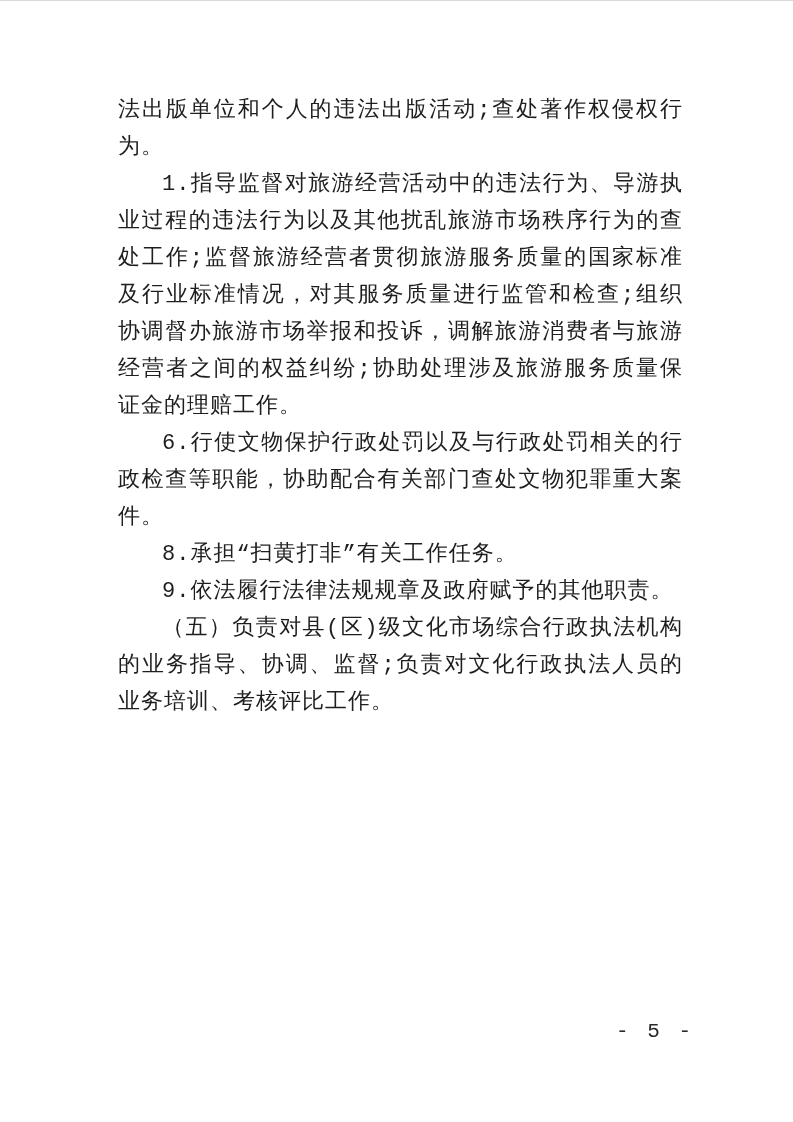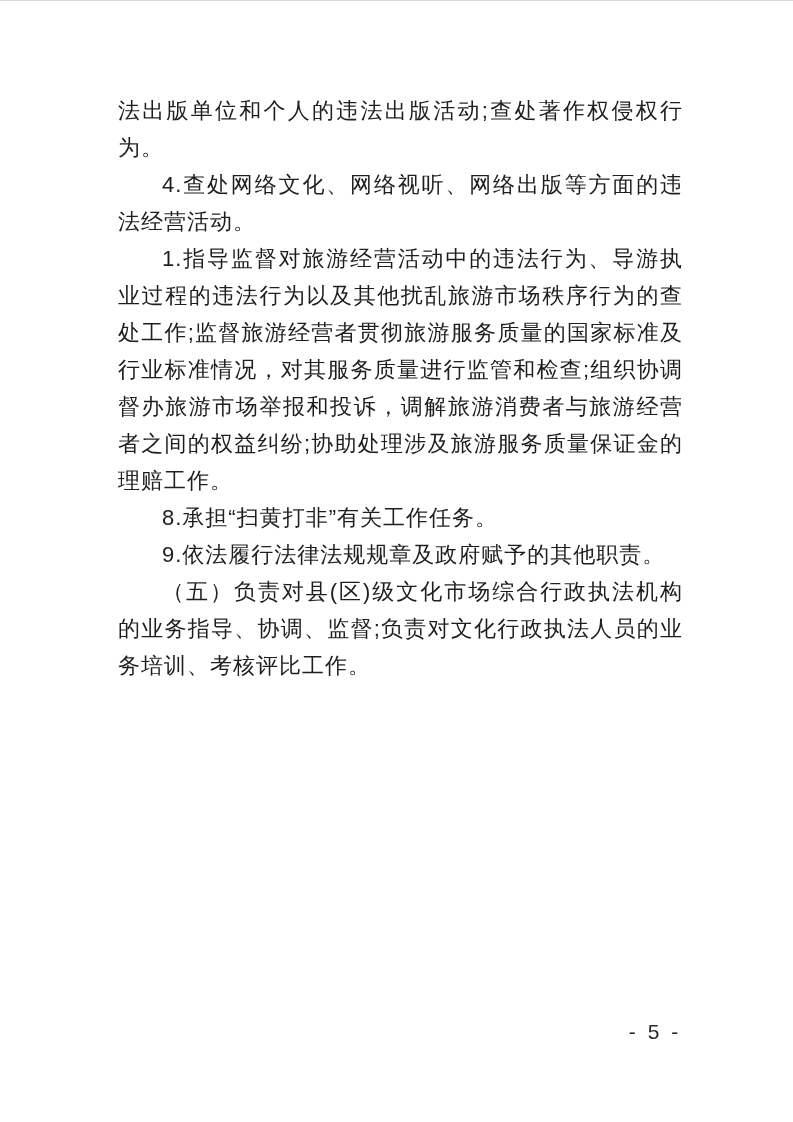--- a/index.html
+++ b/index.html
@@ -6,21 +6,21 @@
     margin: 0;
     padding: 0;
     background: #ffffff;
   }
   .page {
     position: relative;
     width: 793px;
     height: 1122px;
     background: #ffffff;
     overflow: hidden;
-    font-family: Liberation Sans, sans-serif;
+    font-family: Liberation Mono, monospace;
     color: #1e1e1e;
   }
   .scan-edge {
     position: absolute;
     top: 0;
     left: 0;
     width: 100%;
     height: 1px;
     background: #d9d9d9;
   }
@@ -54,21 +54,21 @@
   }
 </style>
 </head>
 <body>
 
 <div class="page">
   <div class="scan-edge"></div>
 
   <div class="text-block">
     <p class="para">法出版单位和个人的违法出版活动;查处著作权侵权行为。</p>
-    <p class="para indent">4.查处网络文化、网络视听、网络出版等方面的违法经营活动。</p>
     <p class="para indent">1.指导监督对旅游经营活动中的违法行为、导游执业过程的违法行为以及其他扰乱旅游市场秩序行为的查处工作;监督旅游经营者贯彻旅游服务质量的国家标准及行业标准情况，对其服务质量进行监管和检查;组织协调督办旅游市场举报和投诉，调解旅游消费者与旅游经营者之间的权益纠纷;协助处理涉及旅游服务质量保证金的理赔工作。</p>
+    <p class="para indent">6.行使文物保护行政处罚以及与行政处罚相关的行政检查等职能，协助配合有关部门查处文物犯罪重大案件。</p>
     <p class="para indent">8.承担“扫黄打非”有关工作任务。</p>
     <p class="para indent">9.依法履行法律法规规章及政府赋予的其他职责。</p>
     <p class="para indent">（五）负责对县(区)级文化市场综合行政执法机构的业务指导、协调、监督;负责对文化行政执法人员的业务培训、考核评比工作。</p>
   </div>
 
   <div class="page-number">- 5 -</div>
 </div>
 
 </body></html>

